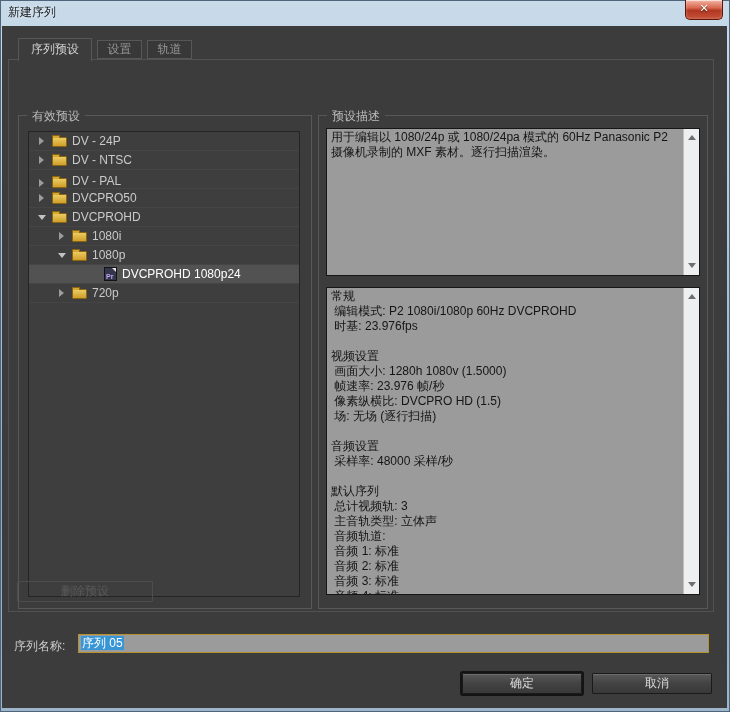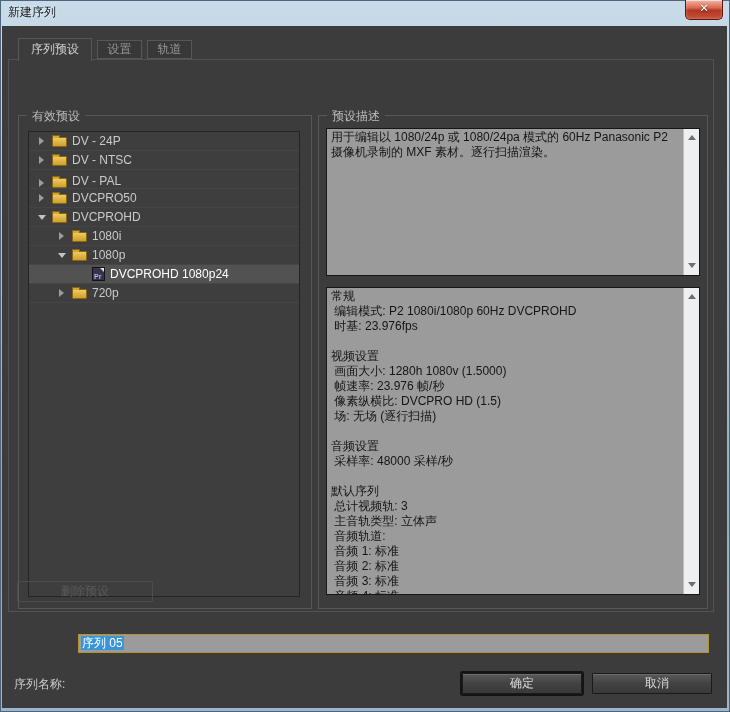--- a/index.html
+++ b/index.html
@@ -122,21 +122,21 @@
     border:1px solid #1a1a1a;border-radius:1px;color:#dcdcdc;
     text-align:center;line-height:19px;font-size:12px;cursor:pointer;
     box-shadow:inset 0 1px 0 rgba(255,255,255,.12);
   }
   .btn.default{box-shadow:0 0 0 2px #141414, inset 0 1px 0 rgba(255,255,255,.12);}
   .btn.disabled{
     background:transparent;border:1px solid #4d4d4d;color:#5a5a5a;
     box-shadow:none;cursor:default;
   }
   
-  .name-label{position:absolute;left:12px;top:612px;color:#cccccc;margin-top:38px;}
+  .name-label{position:absolute;left:12px;top:612px;color:#cccccc;}
   .name-input{
     position:absolute;left:76px;top:608px;width:631px;height:19px;box-sizing:border-box;
     background:var(--textbox-bg);border:1px solid var(--input-focus-border);
     line-height:17px;padding-left:2px;cursor:text;overflow:hidden;
   }
   .name-input .selection{
     background:var(--accent-selection);color:#ffffff;font-size:12px;padding:0 1px;
   }
 </style>
 </head>
@@ -196,21 +196,21 @@
             <div class="tree-row" style="padding-left: 28px;">
               <span class="arrow collapsed"></span>
               <span class="icon-folder"></span>
               <span class="tree-label">1080i</span>
             </div>
             <div class="tree-row" style="padding-left: 28px;">
               <span class="arrow expanded"></span>
               <span class="icon-folder"></span>
               <span class="tree-label">1080p</span>
             </div>
-            <div class="tree-row selected" style="padding-left: 48px;">
+            <div class="tree-row selected" style="padding-left: 60px;">
               <span class="arrow none"></span>
               <span class="icon-preset">
                 <i>Pr</i>
               </span>
               <span class="tree-label">DVCPROHD 1080p24</span>
             </div>
             <div class="tree-row" style="padding-left: 28px;">
               <span class="arrow collapsed"></span>
               <span class="icon-folder"></span>
               <span class="tree-label">720p</span>

